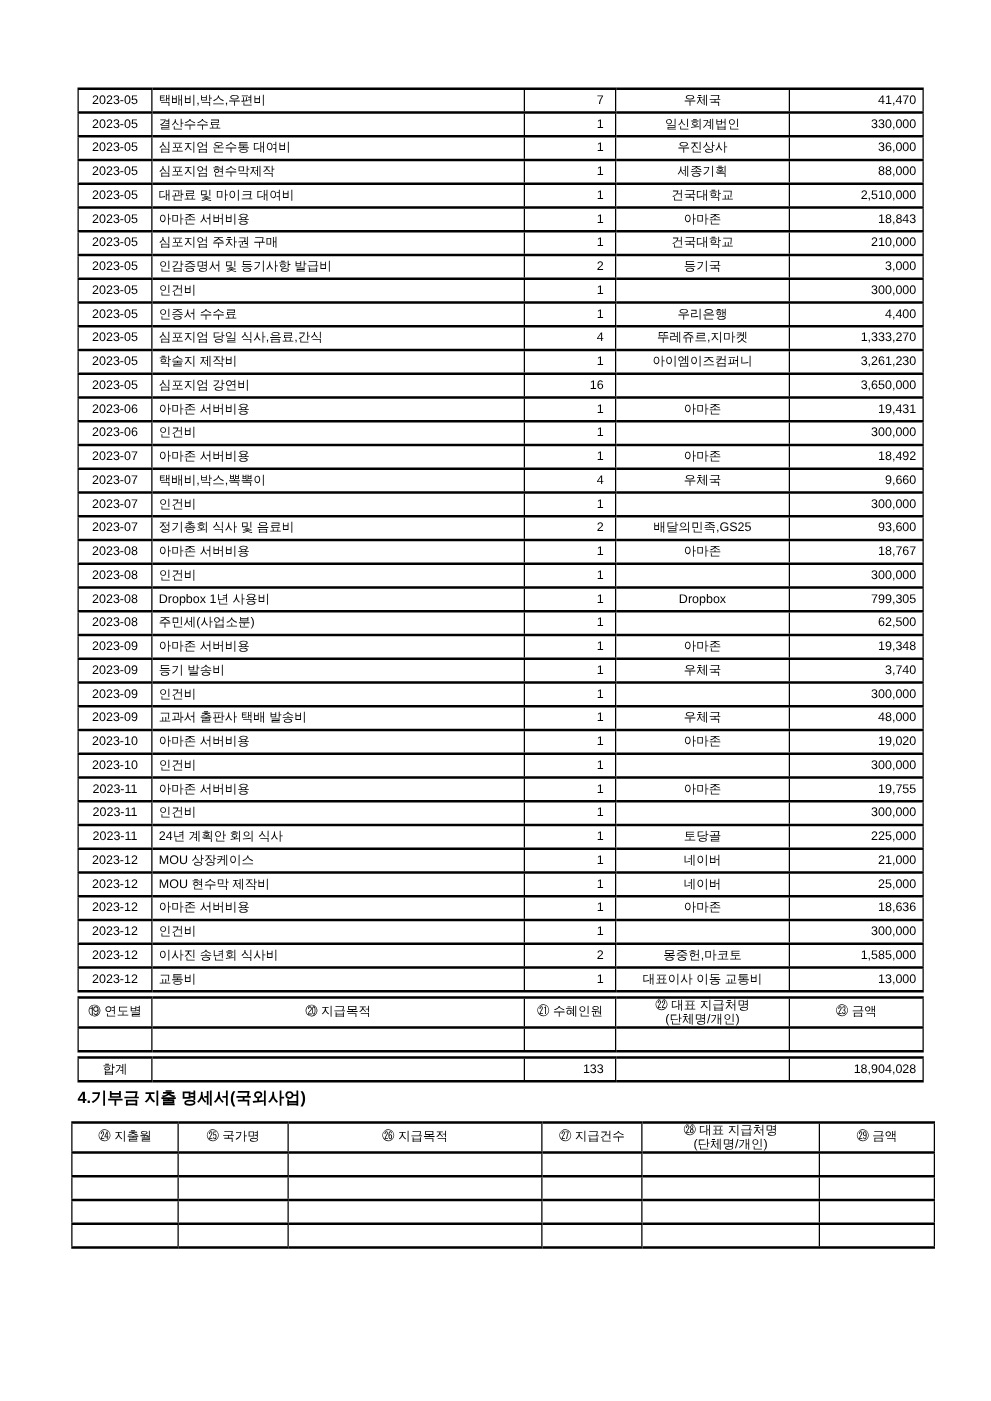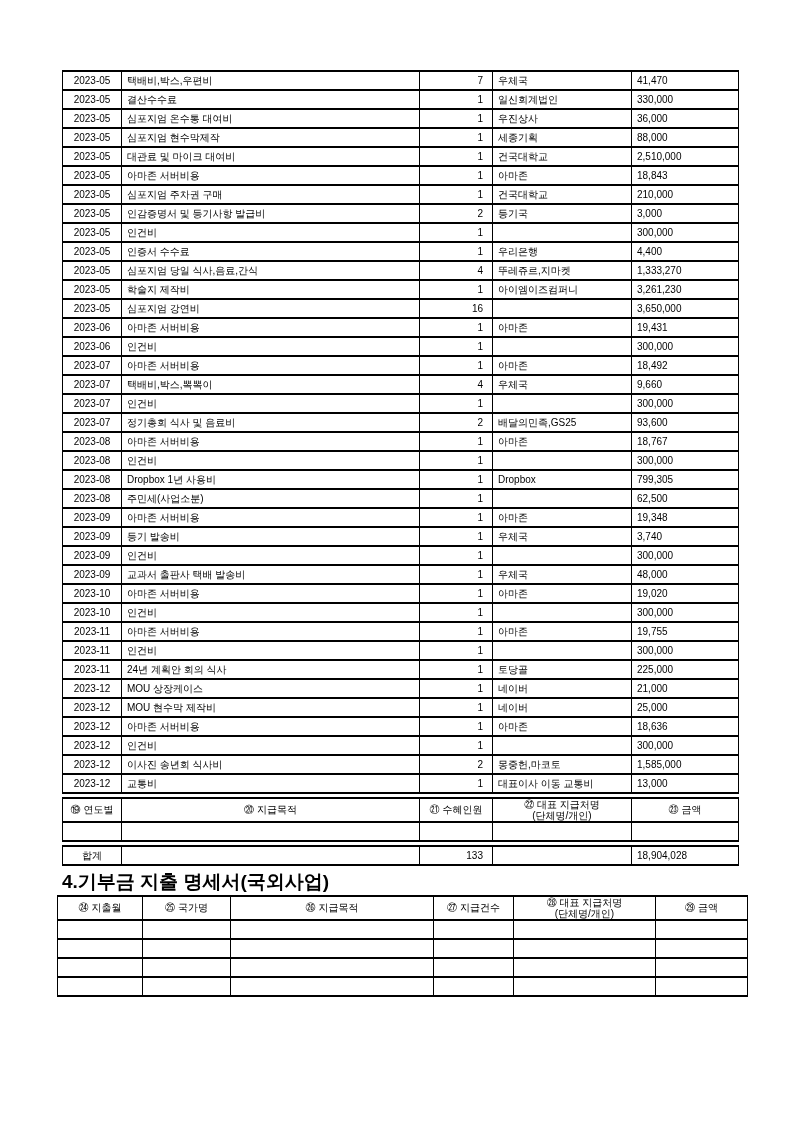--- a/index.html
+++ b/index.html
@@ -35,31 +35,31 @@
     line-height: 12px;
     height: 17px;
     padding: 0 5px;
     overflow: hidden;
     white-space: nowrap;
     vertical-align: middle;
   }
   .c-month  { text-align: center; }
   .c-purpose{ text-align: left; margin-top: 24px; }
   .c-count  { text-align: right; padding-right: 9px !important; }
-  .c-payee  { text-align: left; }
-  .c-amount { }
+  .c-payee  { text-align: center; }
+  .c-amount { text-align: right; }
   th.hdr { text-align: center; }
   .hdr2 { line-height: 11px; }
   .summary-header th { height: 28px; }
   .total-row td { height: 24px; }
   .gap3 { height: 3px; }
   .section-title {
-    font-size: 19px;
+    font-size: 13px;
     font-weight: bold;
-    margin: 3px 0 0 0;
+    margin: 3px 0 10px 0;
     letter-spacing: 0px;
   }
   .unit-label {
     font-size: 9px;
     text-align: right;
     margin: 8px 5px 3px 0;
   }
   table.bottom-table {
     width: 690px;
     margin-left: -5px;

